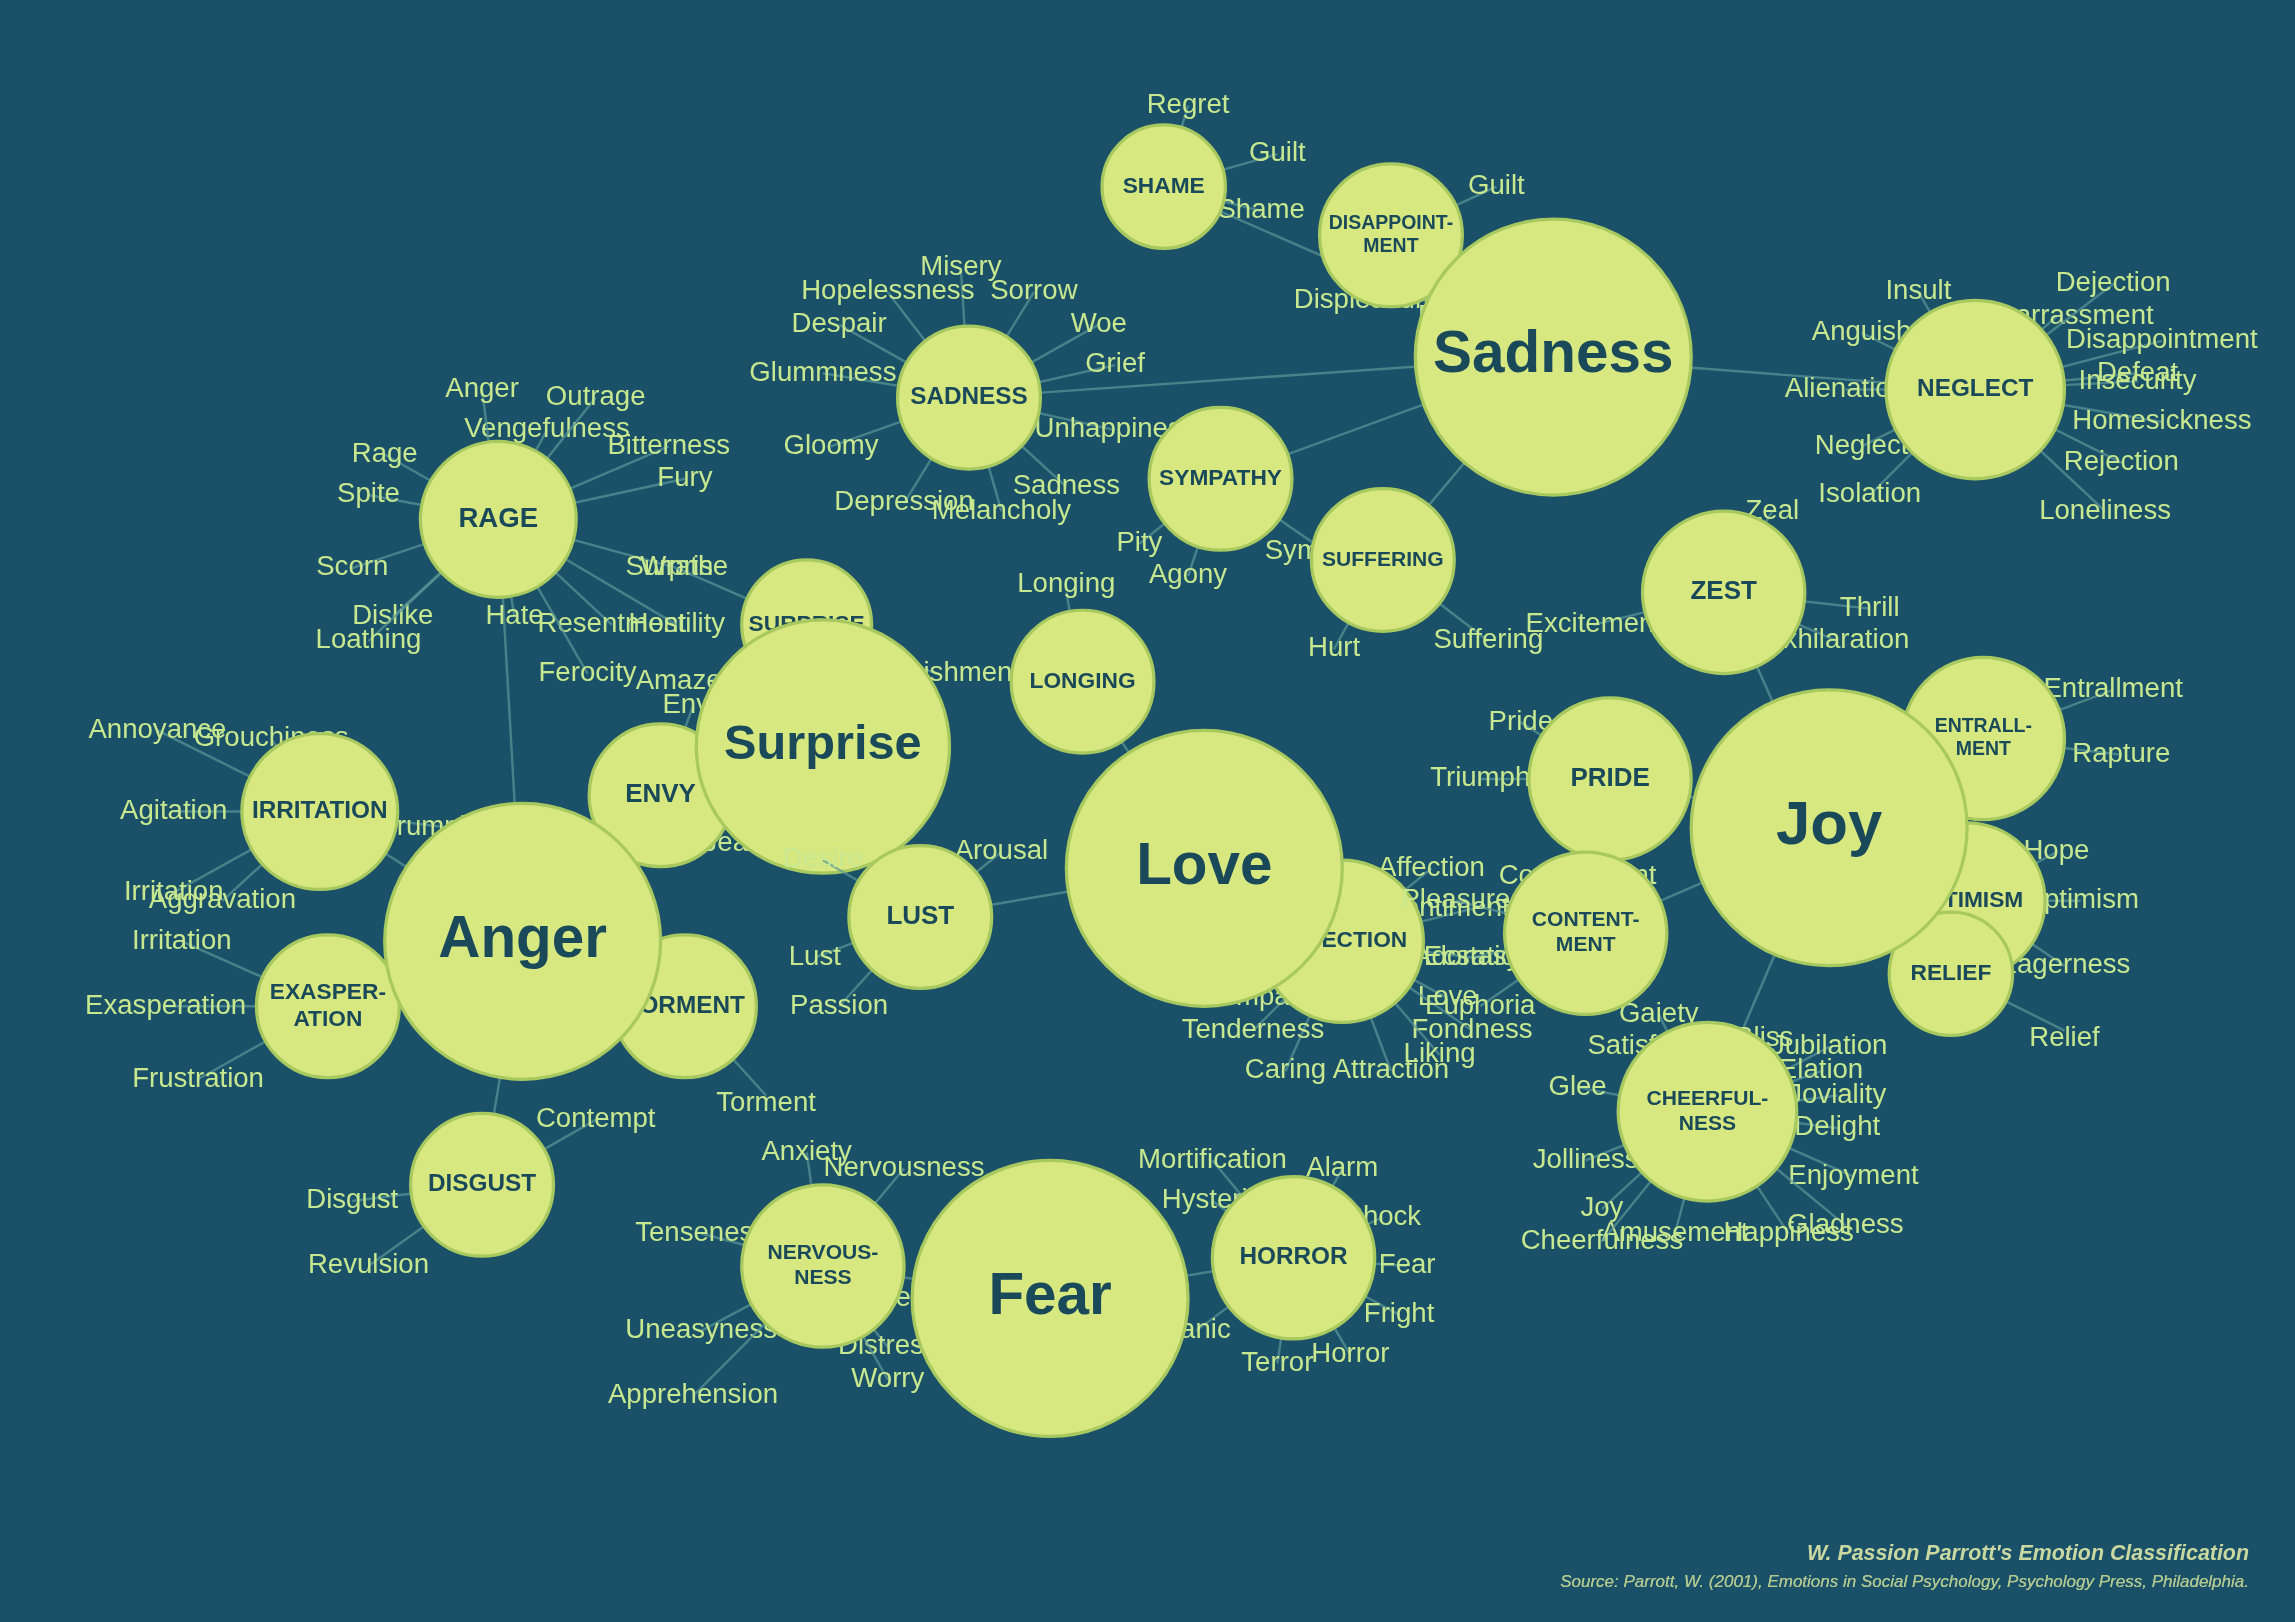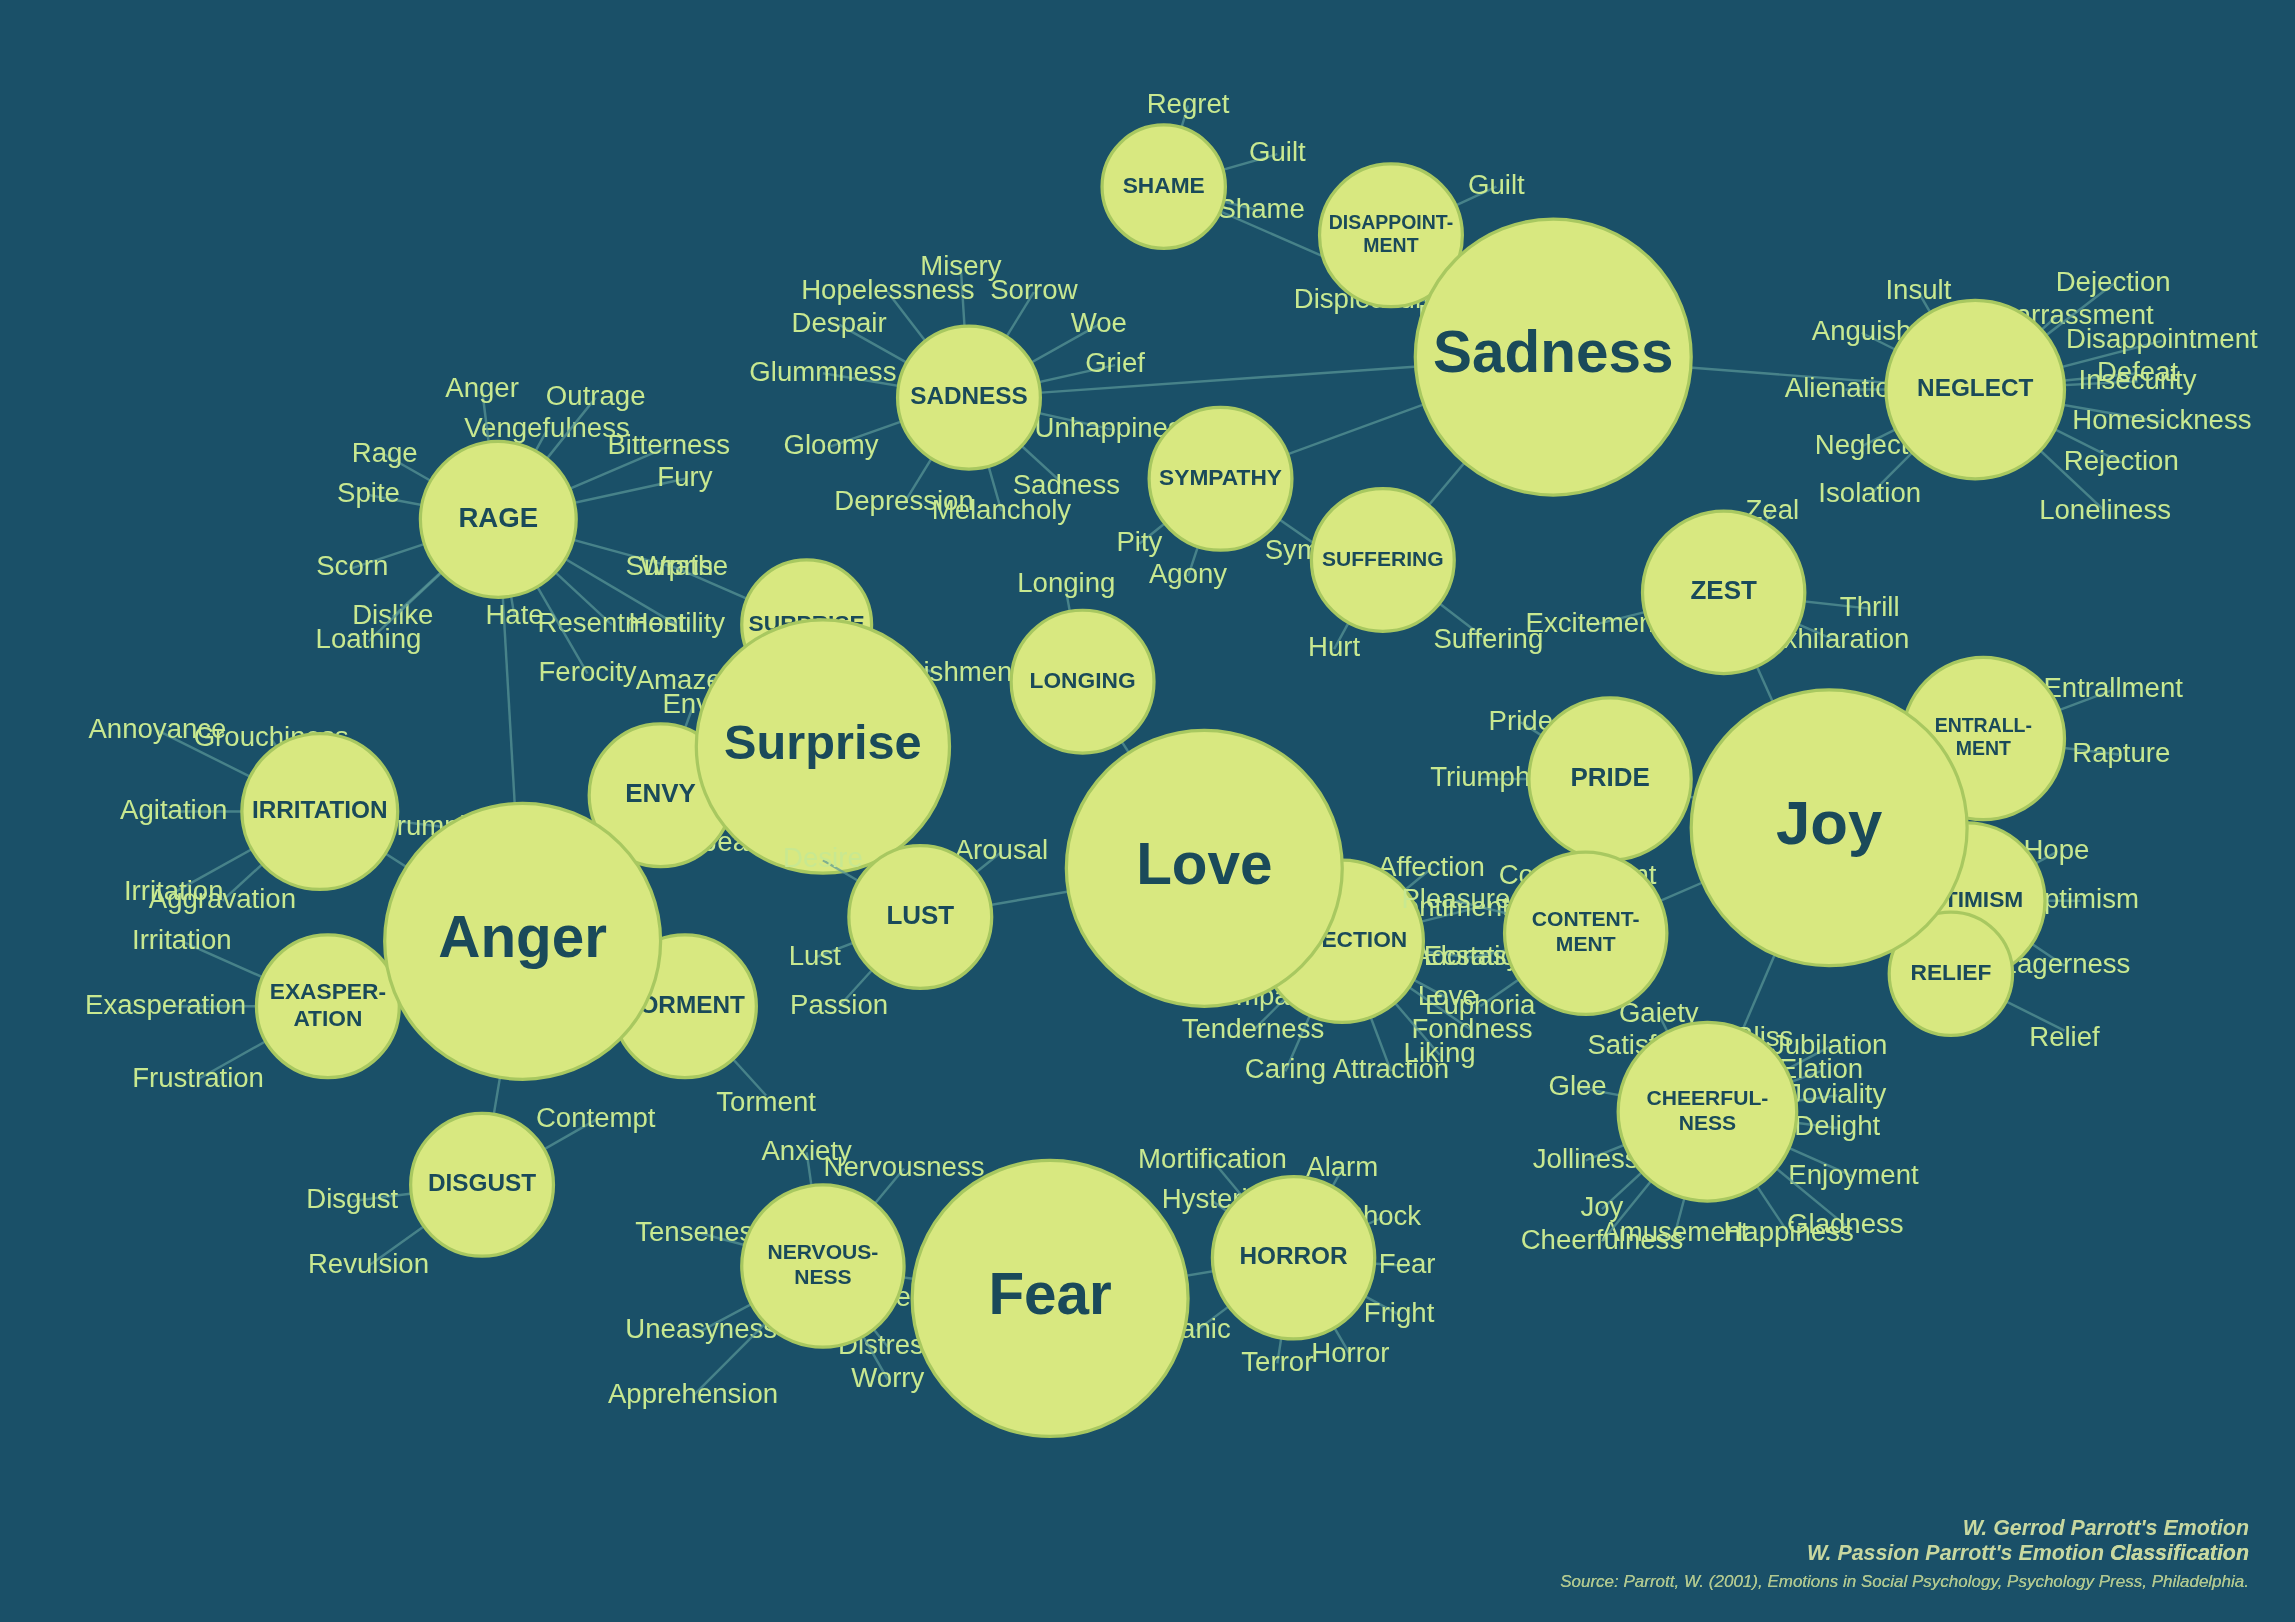--- a/index.html
+++ b/index.html
@@ -475,16 +475,15 @@
       <text x="1120" y="510" text-anchor="middle" dominant-baseline="middle" fill="#1a4a5a" font-size="38" font-weight="bold" font-family="Arial, sans-serif">Joy</text>
     </g>
   </svg>
 
 <div class="citation">
   <div class="citation-title">W. Passion Parrott's Emotion Classification</div>
   <div class="citation-source">Source: Parrott, W. (2001), Emotions in Social Psychology, Psychology Press, Philadelphia.</div>
 </div>
 
 <div class="citation">
-  <div class="citation-title">W. Gerrod Parrott's Emotion<br><em>Classification</em></div>
   <div class="citation-source">Source: Parrott, W. (2001), Emotions in Social Psychology, Psychology Press, Philadelphia.</div>
 </div>
 
 
 </body></html>

